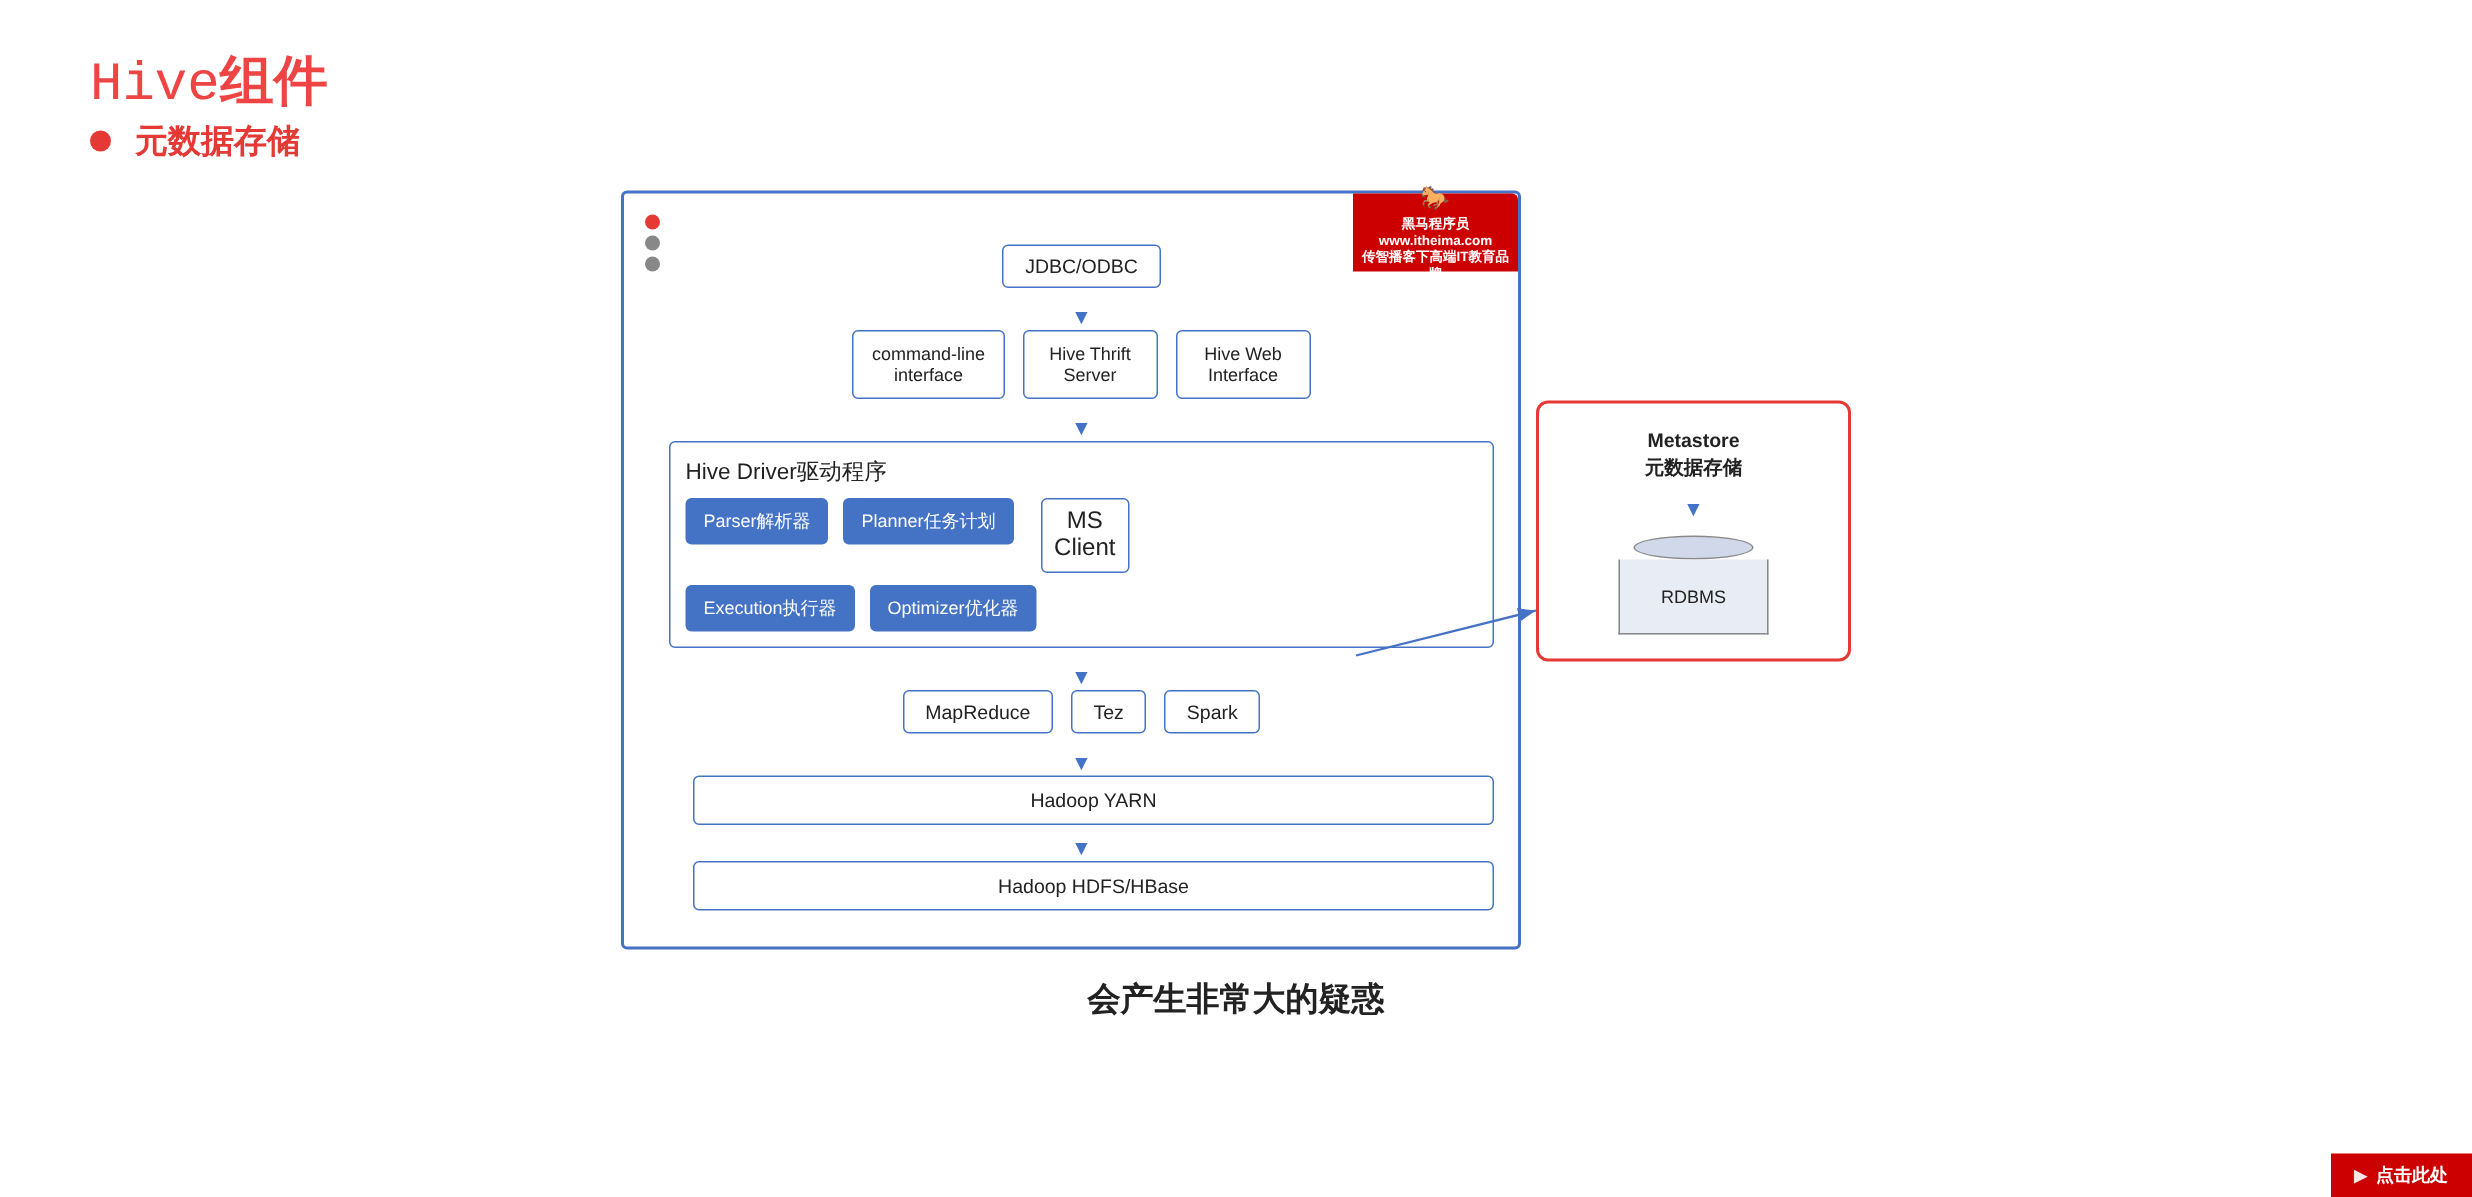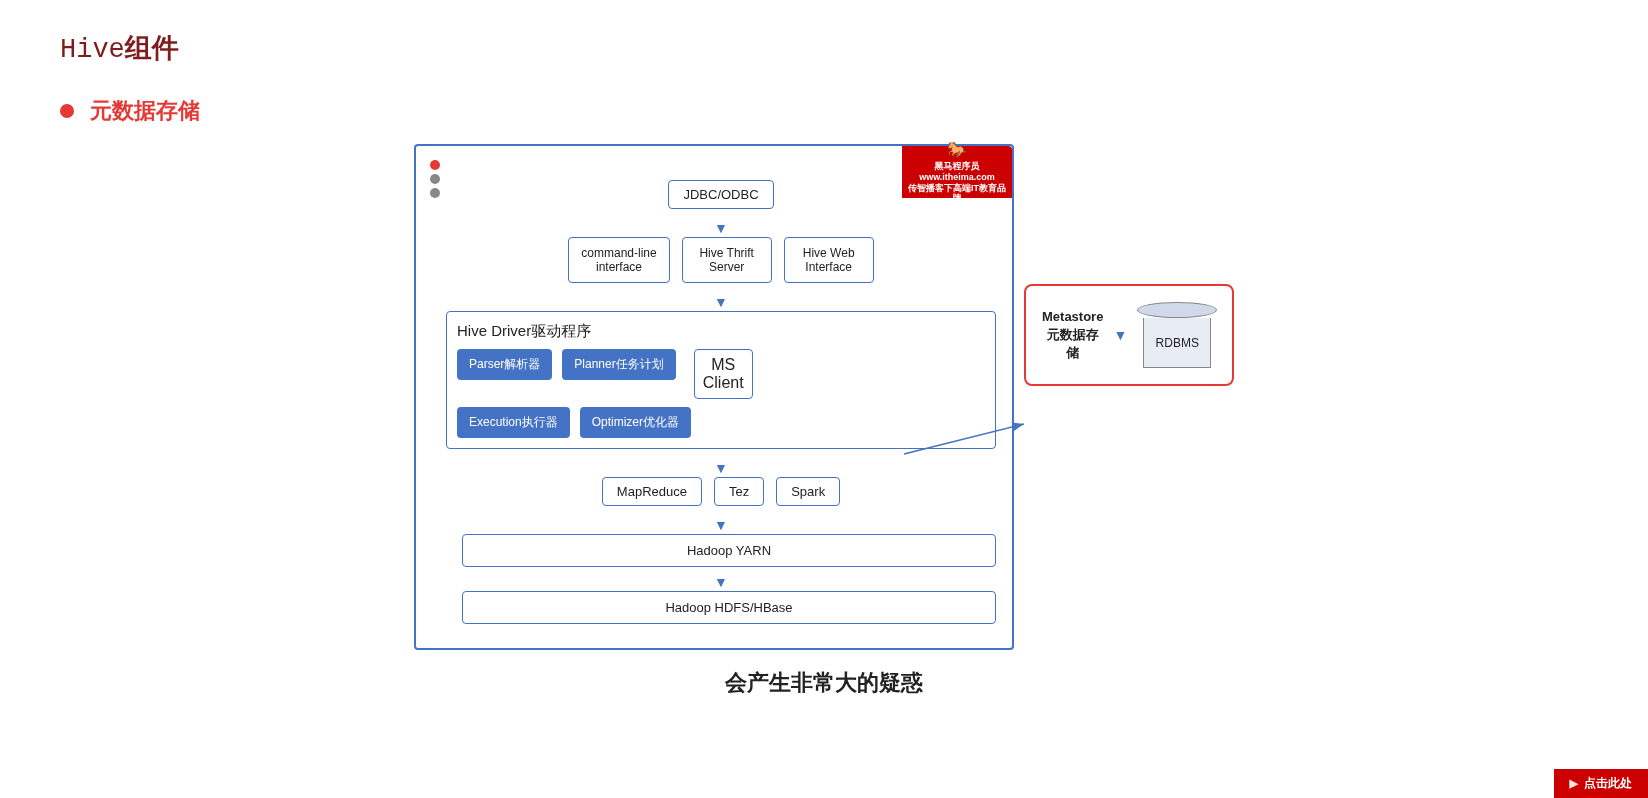--- a/index.html
+++ b/index.html
@@ -11,24 +11,23 @@
       min-height: 798px;
       overflow: hidden;
       position: relative;
     }
 
     .page-content {
       padding: 30px 60px 20px 60px;
     }
 
     .page-title {
-      font-size: 27px;
-      font-weight: bold;
-      margin-bottom: 30px;
-      color: #7f1d1d;
+      font-size: 36px;
+      font-weight: bold;
+      color: #ef4444;
     }
     .page-title .hive-mono {
       font-family: "Courier New", monospace;
       font-weight: normal;
     }
 
     .bullet-item {
       display: flex;
       align-items: center;
       margin-bottom: 18px;
@@ -222,21 +221,21 @@
     .metastore-section {
       position: absolute;
       right: 0;
       top: 50px;
       width: 210px;
       border: 2px solid #e53935;
       border-radius: 8px;
       padding: 16px;
       background: #fff;
       display: flex;
-      flex-direction: row;
+      flex-direction: column;
       align-items: center;
       gap: 10px;
     }
     .metastore-label {
       font-size: 13px;
       font-weight: bold;
       color: #222;
       text-align: center;
       line-height: 1.4;
     }
@@ -249,21 +248,21 @@
       align-items: center;
     }
     .cyl-top {
       width: 80px;
       height: 16px;
       background: #d0d8ea;
       border-radius: 40px / 8px;
       border: 1px solid #888;
     }
     .cyl-body {
-      width: 68px;
+      width: 100px;
       height: 50px;
       background: #e8ecf4;
       border-left: 1px solid #888;
       border-right: 1px solid #888;
       border-bottom: 1px solid #888;
       display: flex;
       align-items: center;
       justify-content: center;
       font-size: 12px;
       color: #222;

